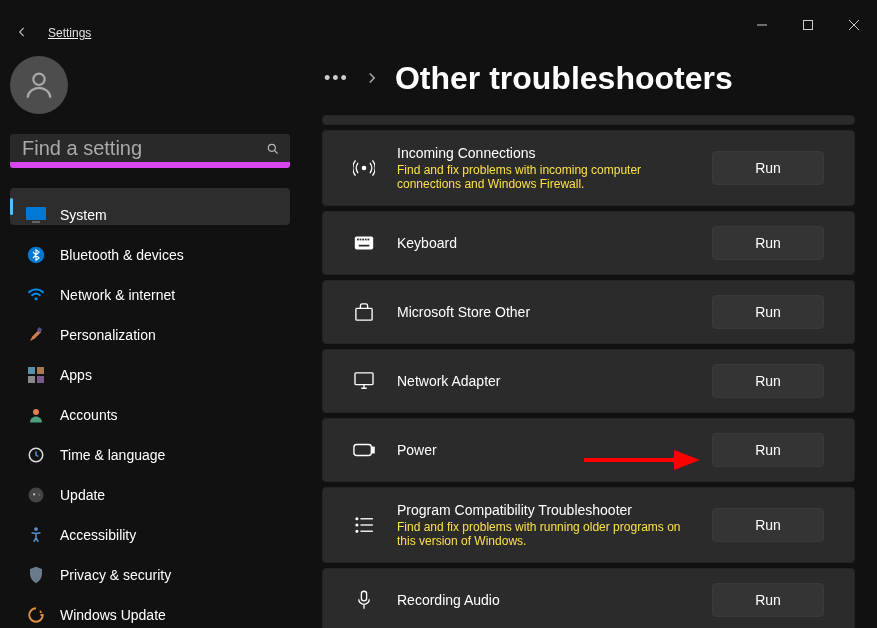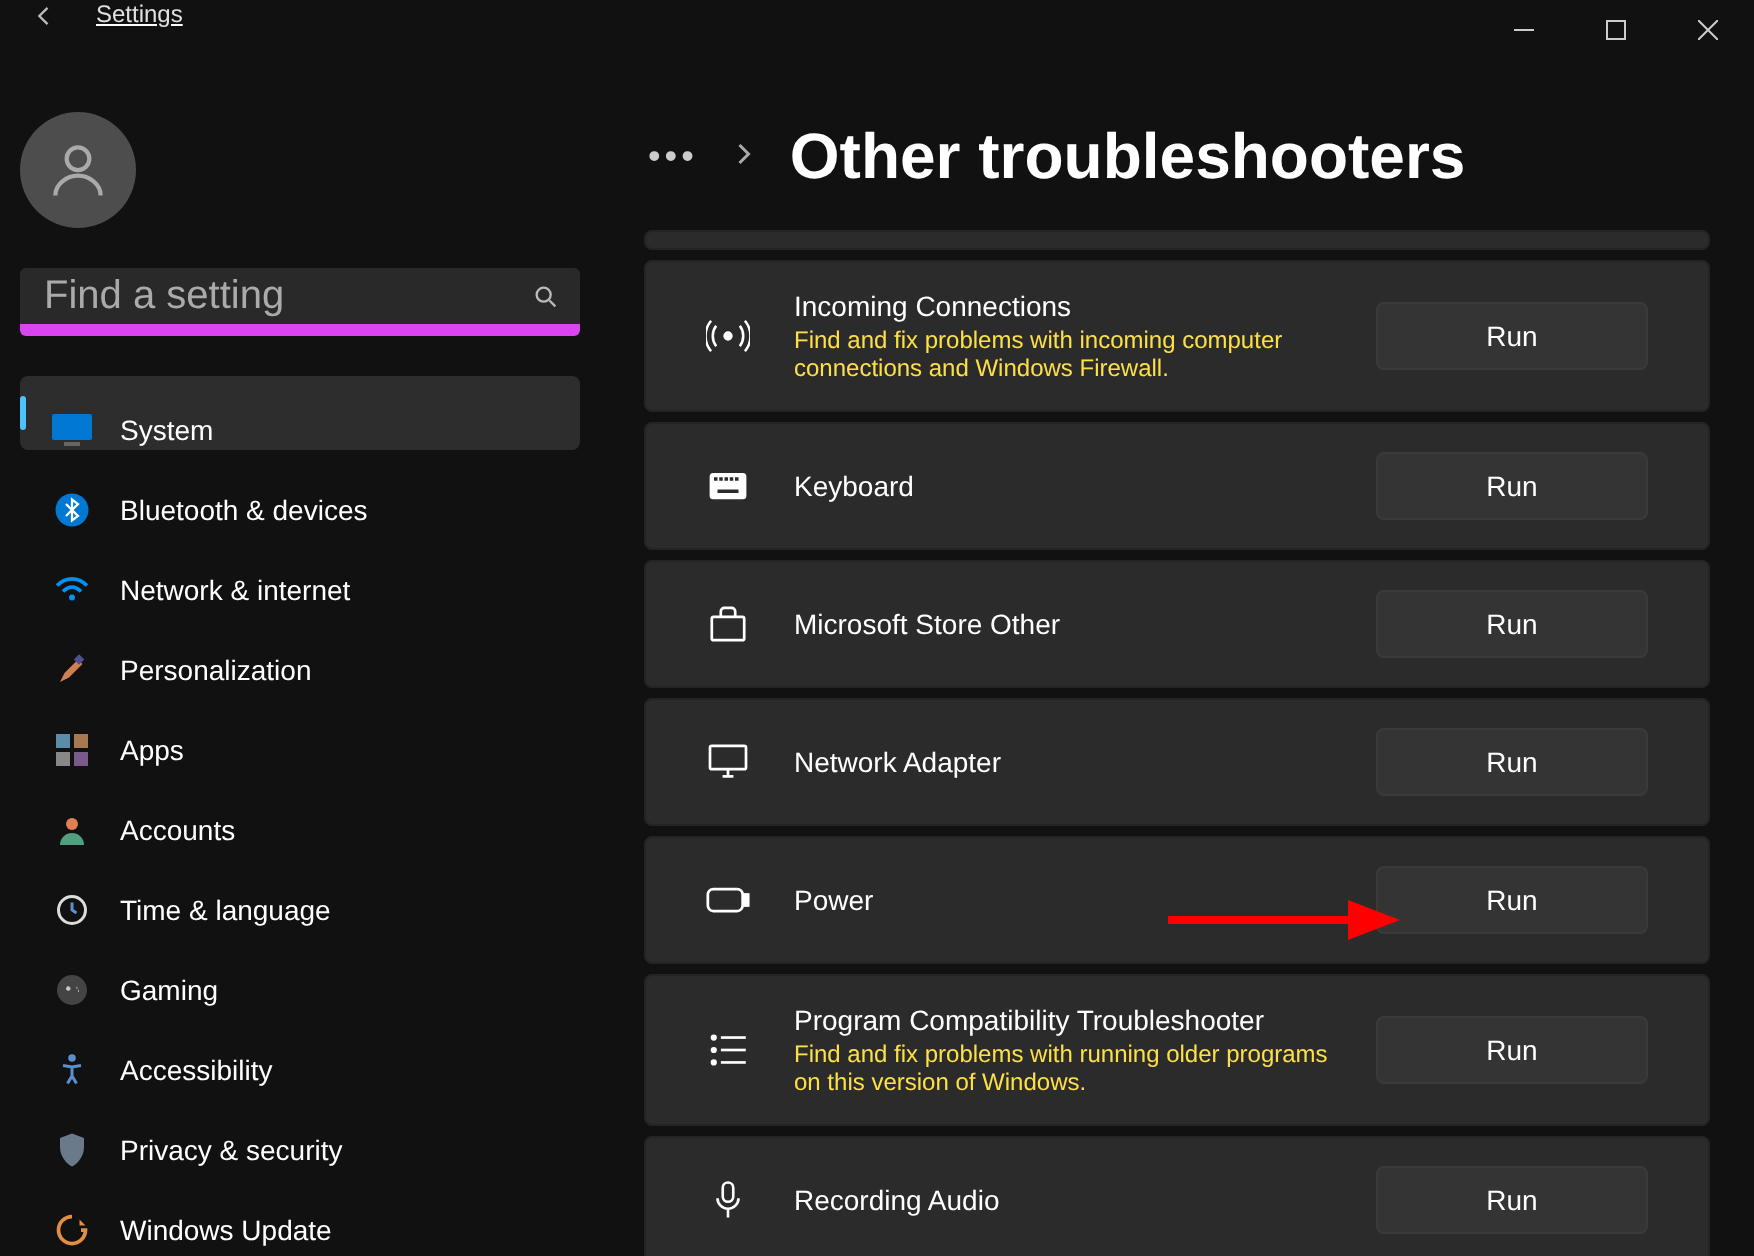--- a/index.html
+++ b/index.html
@@ -1,19 +1,19 @@
 <!DOCTYPE html>
 <html><head>
 <meta charset="utf-8">
 <style>
 * { margin: 0; padding: 0; box-sizing: border-box; font-family: "Segoe UI", sans-serif; }
 body { width: 877px; height: 628px; background: #111111; color: #ffffff; overflow: hidden; position: relative; }
 
 
-.titlebar { display: flex; align-items: flex-start; height: 40px; padding-left: 14px; text-decoration: underline; }
+.titlebar { display: flex; align-items: flex-end; height: 40px; padding-left: 14px; text-decoration: underline; }
 .titlebar .back { width: 16px; height: 16px; margin-right: 18px; display: flex; align-items: center; justify-content: center; }
 .titlebar .title { font-size: 12px; color: #e0e0e0; }
 .titlebar .controls { margin-left: auto; display: flex; }
 .titlebar .ctl { width: 46px; height: 30px; display: flex; align-items: center; justify-content: center; }
 
 
 .body { display: flex; height: calc(100% - 40px); }
 .sidebar { width: 300px; padding: 8px 10px 0 10px; }
 .main { flex: 1; padding: 8px 22px 0 22px; overflow: hidden; }
 
@@ -39,21 +39,21 @@
 .crumbs .chev { color: #aaa; }
 .crumbs .ptitle { font-size: 32px; font-weight: 600; }
 
 
 .tile { background: #2b2b2b; border: 1px solid #242424; border-radius: 4px; padding: 14px 30px; display: flex; align-items: center; margin-bottom: 5px; min-height: 64px; }
 .tile.blank { min-height: 10px; padding: 4px 18px; }
 .ticon { width: 22px; display: flex; align-items: center; justify-content: center; margin-right: 22px; color: #fff; }
 .ttext { flex: 1; }
 .ttitle { font-size: 14px; color: #fff; }
 .tdesc { font-size: 12px; color: #fde047; margin-top: 2px; max-width: 300px; }
-.runbtn { background: #343434; border: 1px solid #3a3a3a; border-radius: 4px; color: #fff; font-size: 14px; width: 136px; height: 34px; cursor: pointer; margin-left: 16px; }
+.runbtn { background: #343434; border: 1px solid #3a3a3a; border-radius: 4px; color: #fff; font-size: 14px; width: 112px; height: 34px; cursor: pointer; margin-left: 16px; }
 
 
 .arrow { position: absolute; pointer-events: none; }
 </style>
 </head>
 <body>
 
 <div class="titlebar">
   <div class="back">
     <svg width="14" height="14" viewBox="0 0 24 24" fill="none" stroke="#bbb" stroke-width="2">
@@ -175,21 +175,21 @@
       <div class="nlabel">Time &amp; language</div>
     </div>
 
     <div class="navitem">
       <div class="nicon">
           <svg width="18" height="18" viewBox="0 0 24 24">
             <circle cx="12" cy="12" r="10" fill="#444"></circle>
             <path d="M8 11h3M9.5 9.5v3M15 10.5h.5M16 12.5h.5" stroke="#ccc" stroke-width="1.5"></path>
           </svg>
         </div>
-      <div class="nlabel">Gaming</div>
+      <div class="nlabel">Update</div>
     </div>
 
     <div class="navitem">
       <div class="nicon">
           <svg width="18" height="18" viewBox="0 0 24 24">
             <circle cx="12" cy="4" r="2.5" fill="#5a90d0"></circle>
             <path d="M6 9l6 1 6-1M12 10v6M9 21l3-5 3 5" stroke="#5a90d0" stroke-width="2" fill="none"></path>
           </svg>
         </div>
       <div class="nlabel">Accessibility</div>

